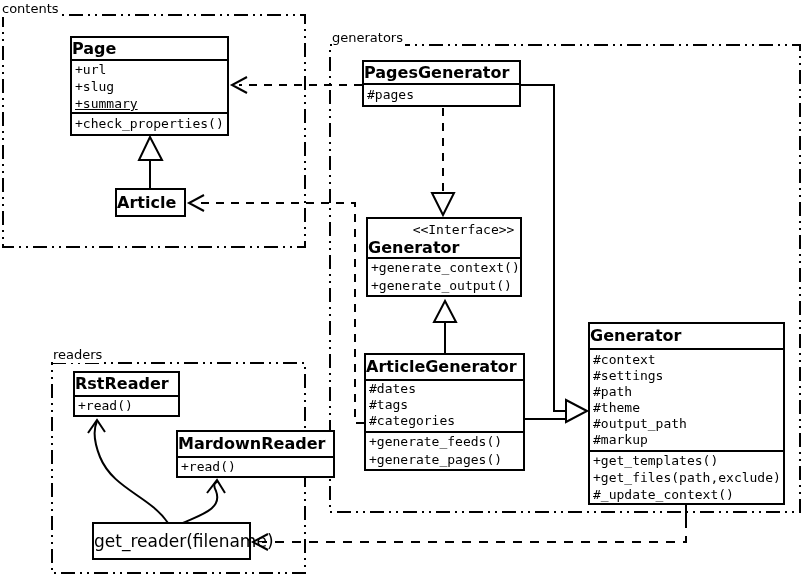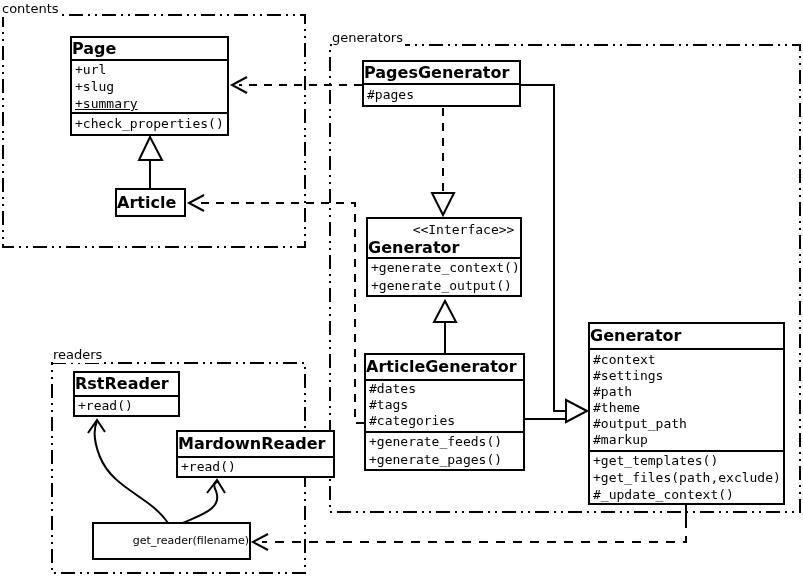--- a/index.html
+++ b/index.html
@@ -56,22 +56,22 @@
   .uml-section {
     border-top: 2px solid #000000;
   }
   .uml-line {
     font-family: "DejaVu Sans Mono", "Liberation Mono", monospace;
     font-size: 13px;
     white-space: nowrap;
     padding-left: 3px;
   }
   .plain-box-text {
-    font-size: 11px;
-    text-align: right;
+    font-size: 17px;
+    text-align: left;
     white-space: nowrap;
   }
 </style>
 </head>
 <body>
 
 <div id="diagram">
 
   <svg id="connectors" width="803" height="579" viewBox="0 0 803 579">
 

